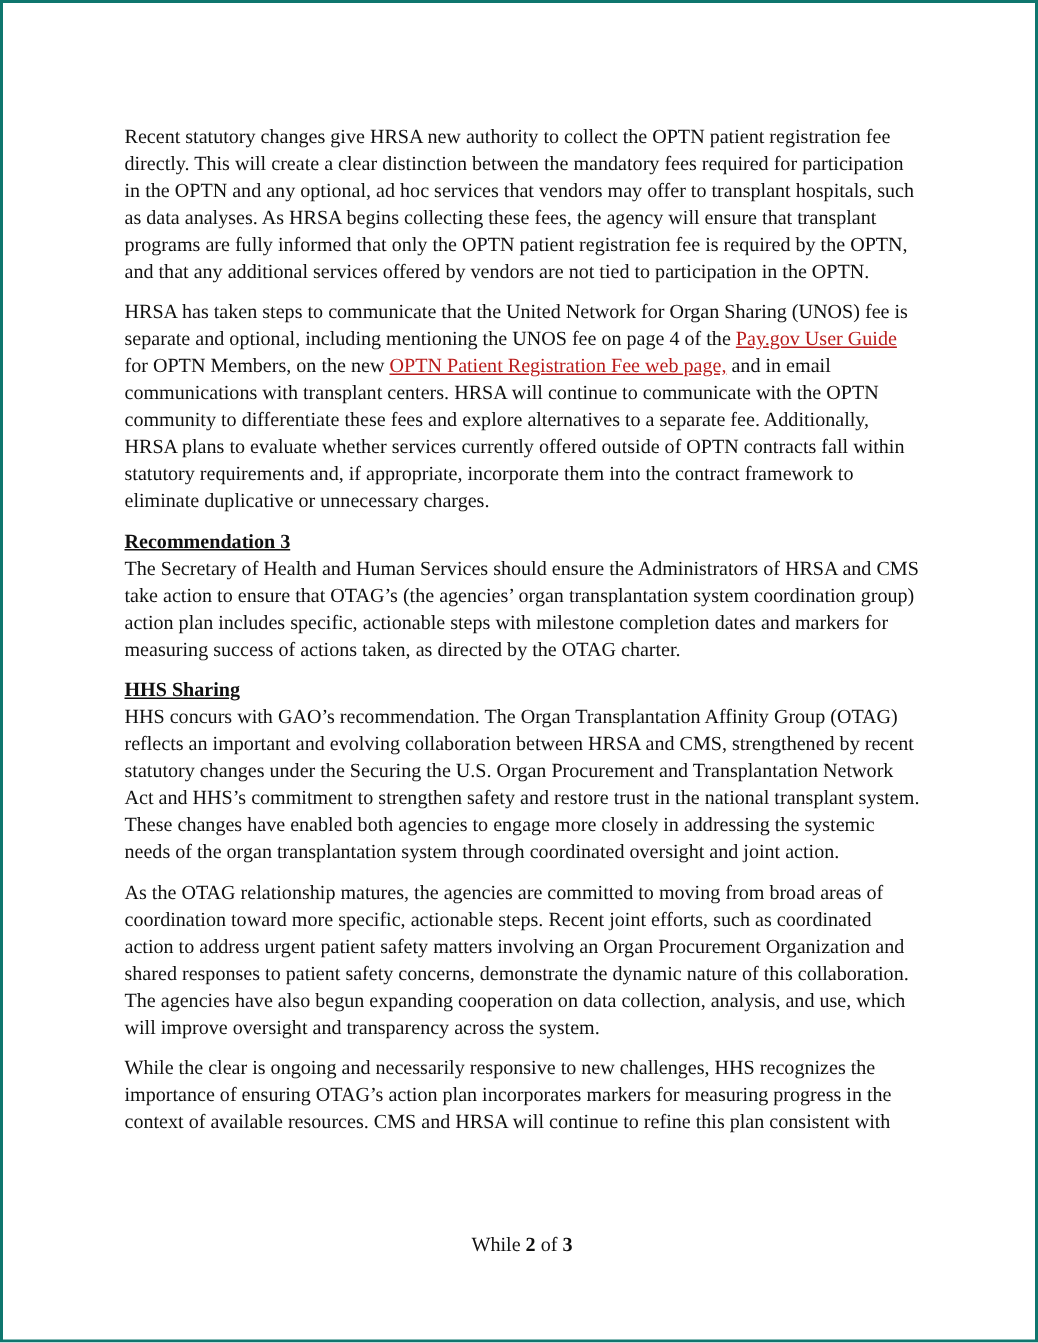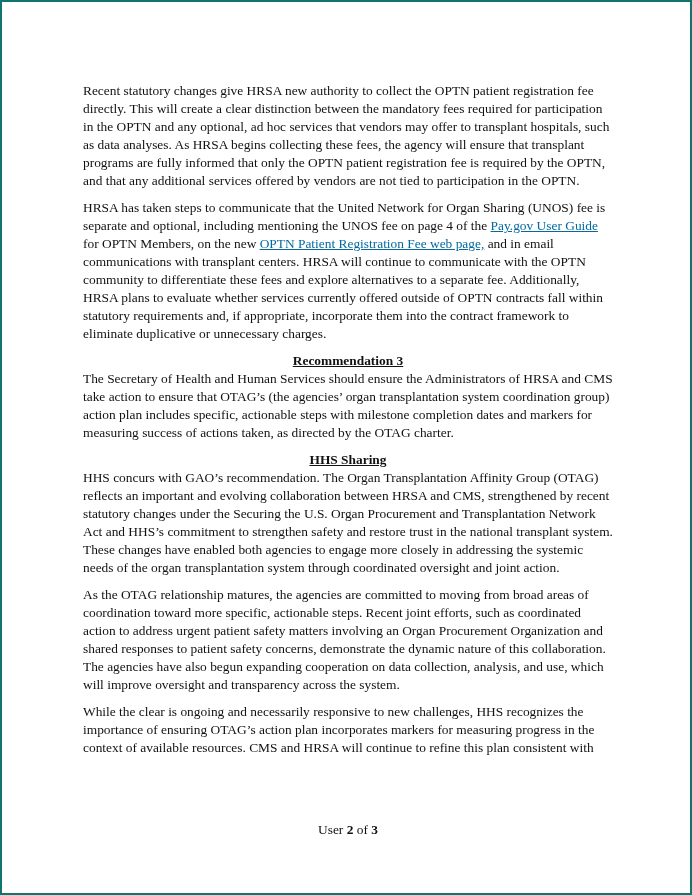--- a/index.html
+++ b/index.html
@@ -9,22 +9,22 @@
     width: 688px; height: 891px;
     border: 2px solid #0f766e;
     background: #fff;
   }
   .content {
     position: absolute; left: 81px; top: 80px; width: 530px;
     font-family: "Liberation Serif", serif;
     font-size: 13.4px; line-height: 18px; color: #111;
   }
   p { margin: 0 0 9px 0; }
-  .heading { font-weight: bold; text-decoration: underline; display: block; text-align: center; }
-  a.link { color: #0369a1; text-decoration: underline; }
+  .heading { font-weight: bold; text-decoration: underline; display: block; }
+  a.link { color: #b91c1c; text-decoration: underline; }
   .footer {
     position: absolute; left: 0; width: 692px; top: 820px;
     text-align: center;
     font-family: "Liberation Serif", serif; font-size: 13.4px; color: #111;
   }
   .footer b { font-weight: bold; }
 </style>
 </head>
 <body>
 
@@ -42,14 +42,14 @@
     <p>
       <span class="heading">HHS Sharing</span>
       <span>HHS concurs with GAO’s recommendation.  The Organ Transplantation Affinity Group (OTAG) reflects an important and evolving collaboration between HRSA and CMS, strengthened by recent statutory changes under the Securing the U.S. Organ Procurement and Transplantation Network Act and HHS’s commitment to strengthen safety and restore trust in the national transplant system.  These changes have enabled both agencies to engage more closely in addressing the systemic needs of the organ transplantation system through coordinated oversight and joint action.</span>
     </p>
 
     <p>As the OTAG relationship matures, the agencies are committed to moving from broad areas of coordination toward more specific, actionable steps.  Recent joint efforts, such as coordinated action to address urgent patient safety matters involving an Organ Procurement Organization and shared responses to patient safety concerns, demonstrate the dynamic nature of this collaboration.  The agencies have also begun expanding cooperation on data collection, analysis, and use, which will improve oversight and transparency across the system.</p>
 
     <p>While the clear is ongoing and necessarily responsive to new challenges, HHS recognizes the importance of ensuring OTAG’s action plan incorporates markers for measuring progress in the context of available resources.  CMS and HRSA will continue to refine this plan consistent with</p>
   </div>
 
-  <div class="footer"><span>User </span><b>2</b><span> of </span><b>3</b></div>
+  <div class="footer"><span>While </span><b>2</b><span> of </span><b>3</b></div>
 </div>
 
 </body></html>

